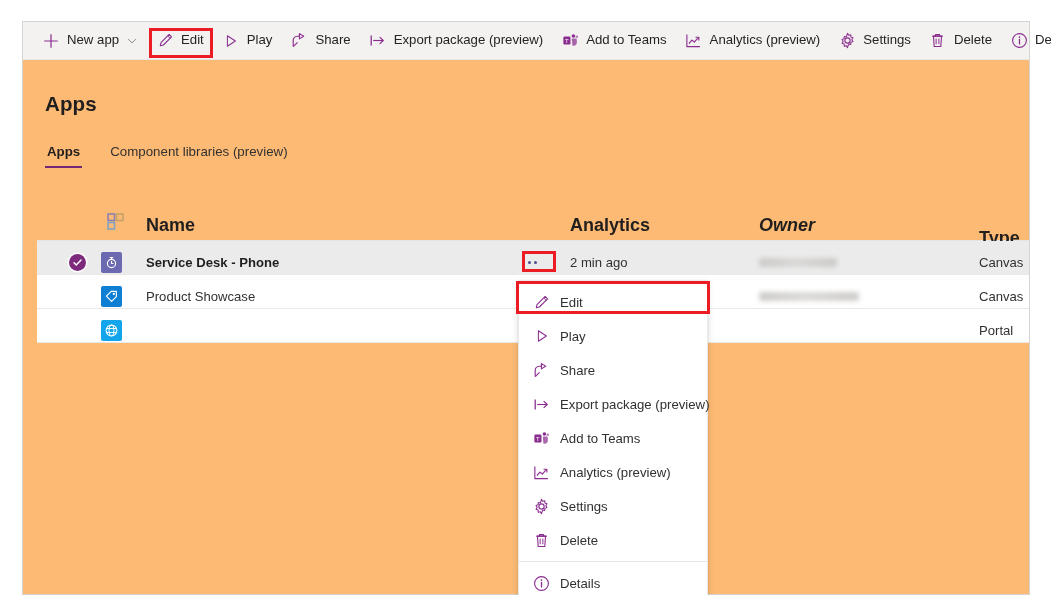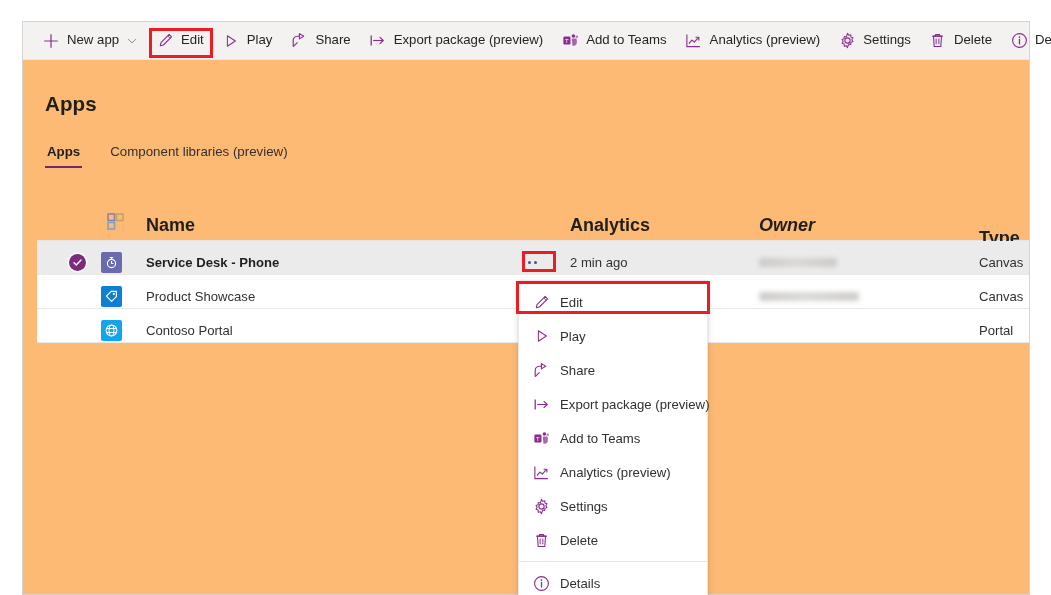--- a/index.html
+++ b/index.html
@@ -428,21 +428,20 @@
         <div class="row">
           <div class="cell c-icon">
             <span class="appicon" style="background:#12a5ec">
               <svg width="15" height="15" viewBox="0 0 20 20">
                 <circle cx="10" cy="10" r="7.2" fill="none" stroke="#ffffff" stroke-width="1.4"></circle>
                 <path d="M2.9 7.4h14.2M2.9 12.6h14.2" stroke="#ffffff" stroke-width="1.3"></path>
                 <ellipse cx="10" cy="10" rx="3.3" ry="7.2" fill="none" stroke="#ffffff" stroke-width="1.3"></ellipse>
               </svg>
             </span>
           </div>
-          <div class="cell c-name">Contoso Portal</div>
           <div class="cell c-mod"></div>
           <div class="cell c-owner"></div>
           <div class="cell c-type">Portal</div>
         </div>
       </div>
 
     <div class="annot-ellipsis"></div>
 
     <div class="ctxmenu" id="ctxmenu">
         <div class="mi">

